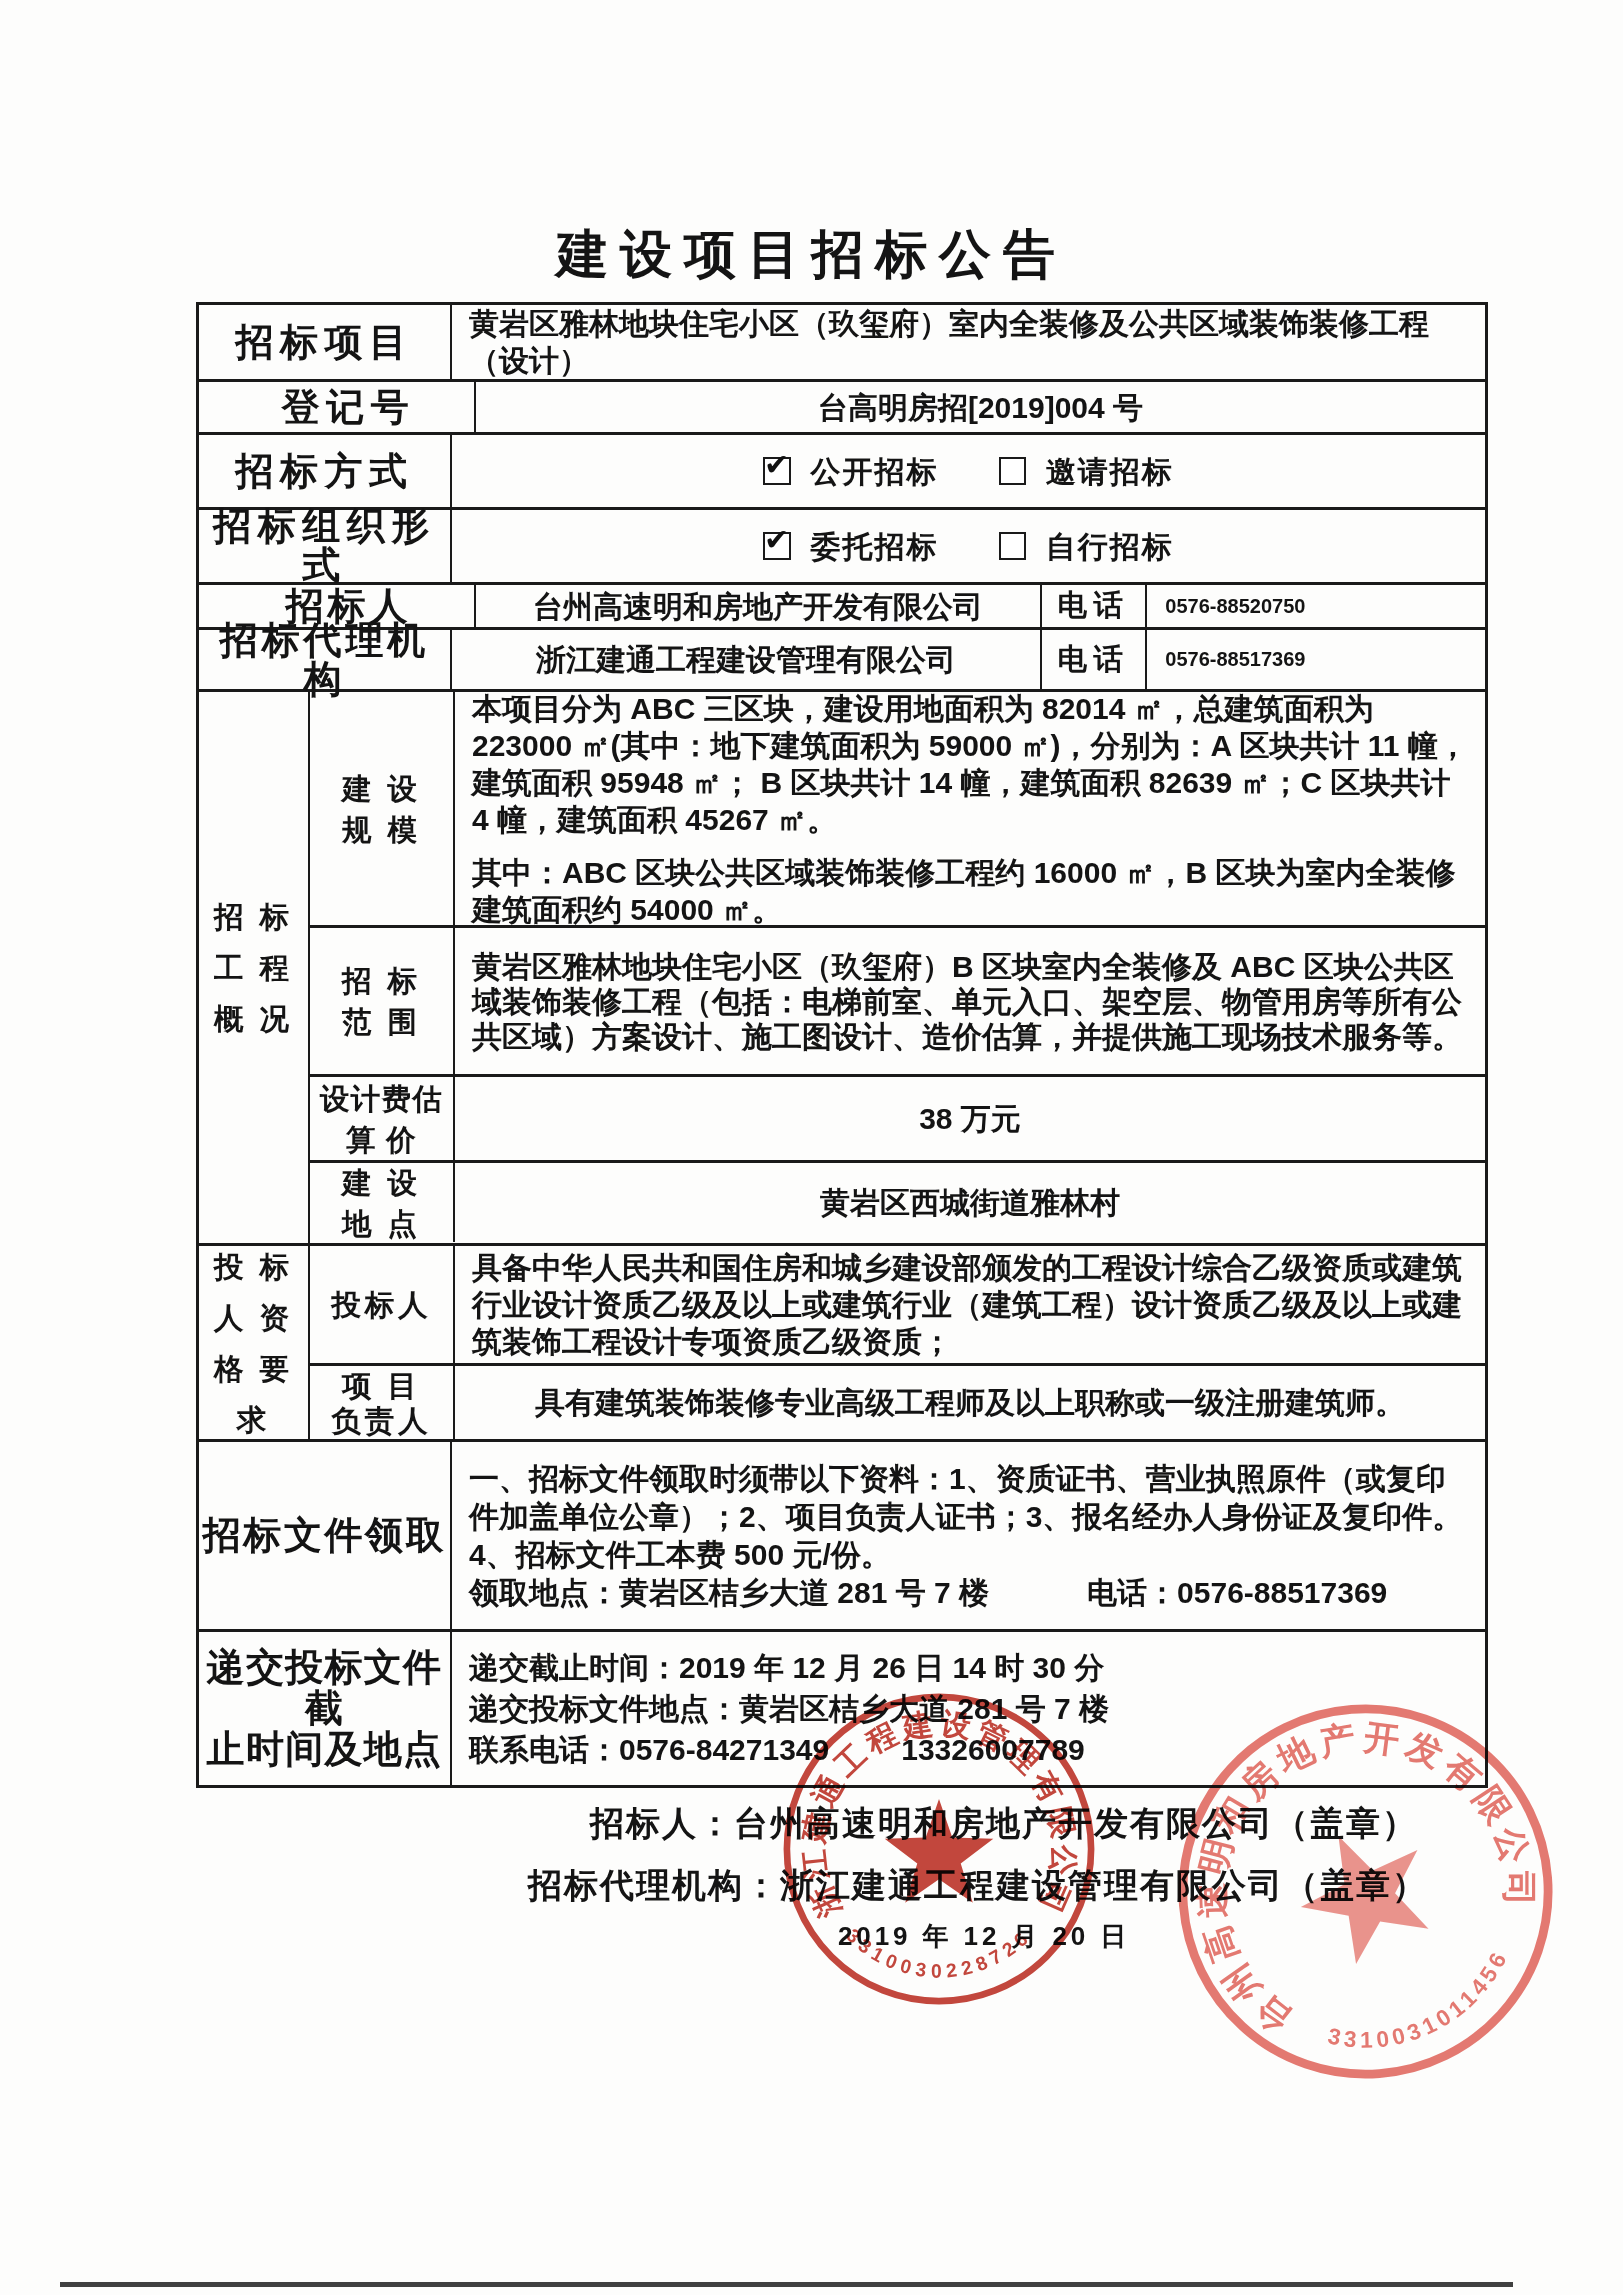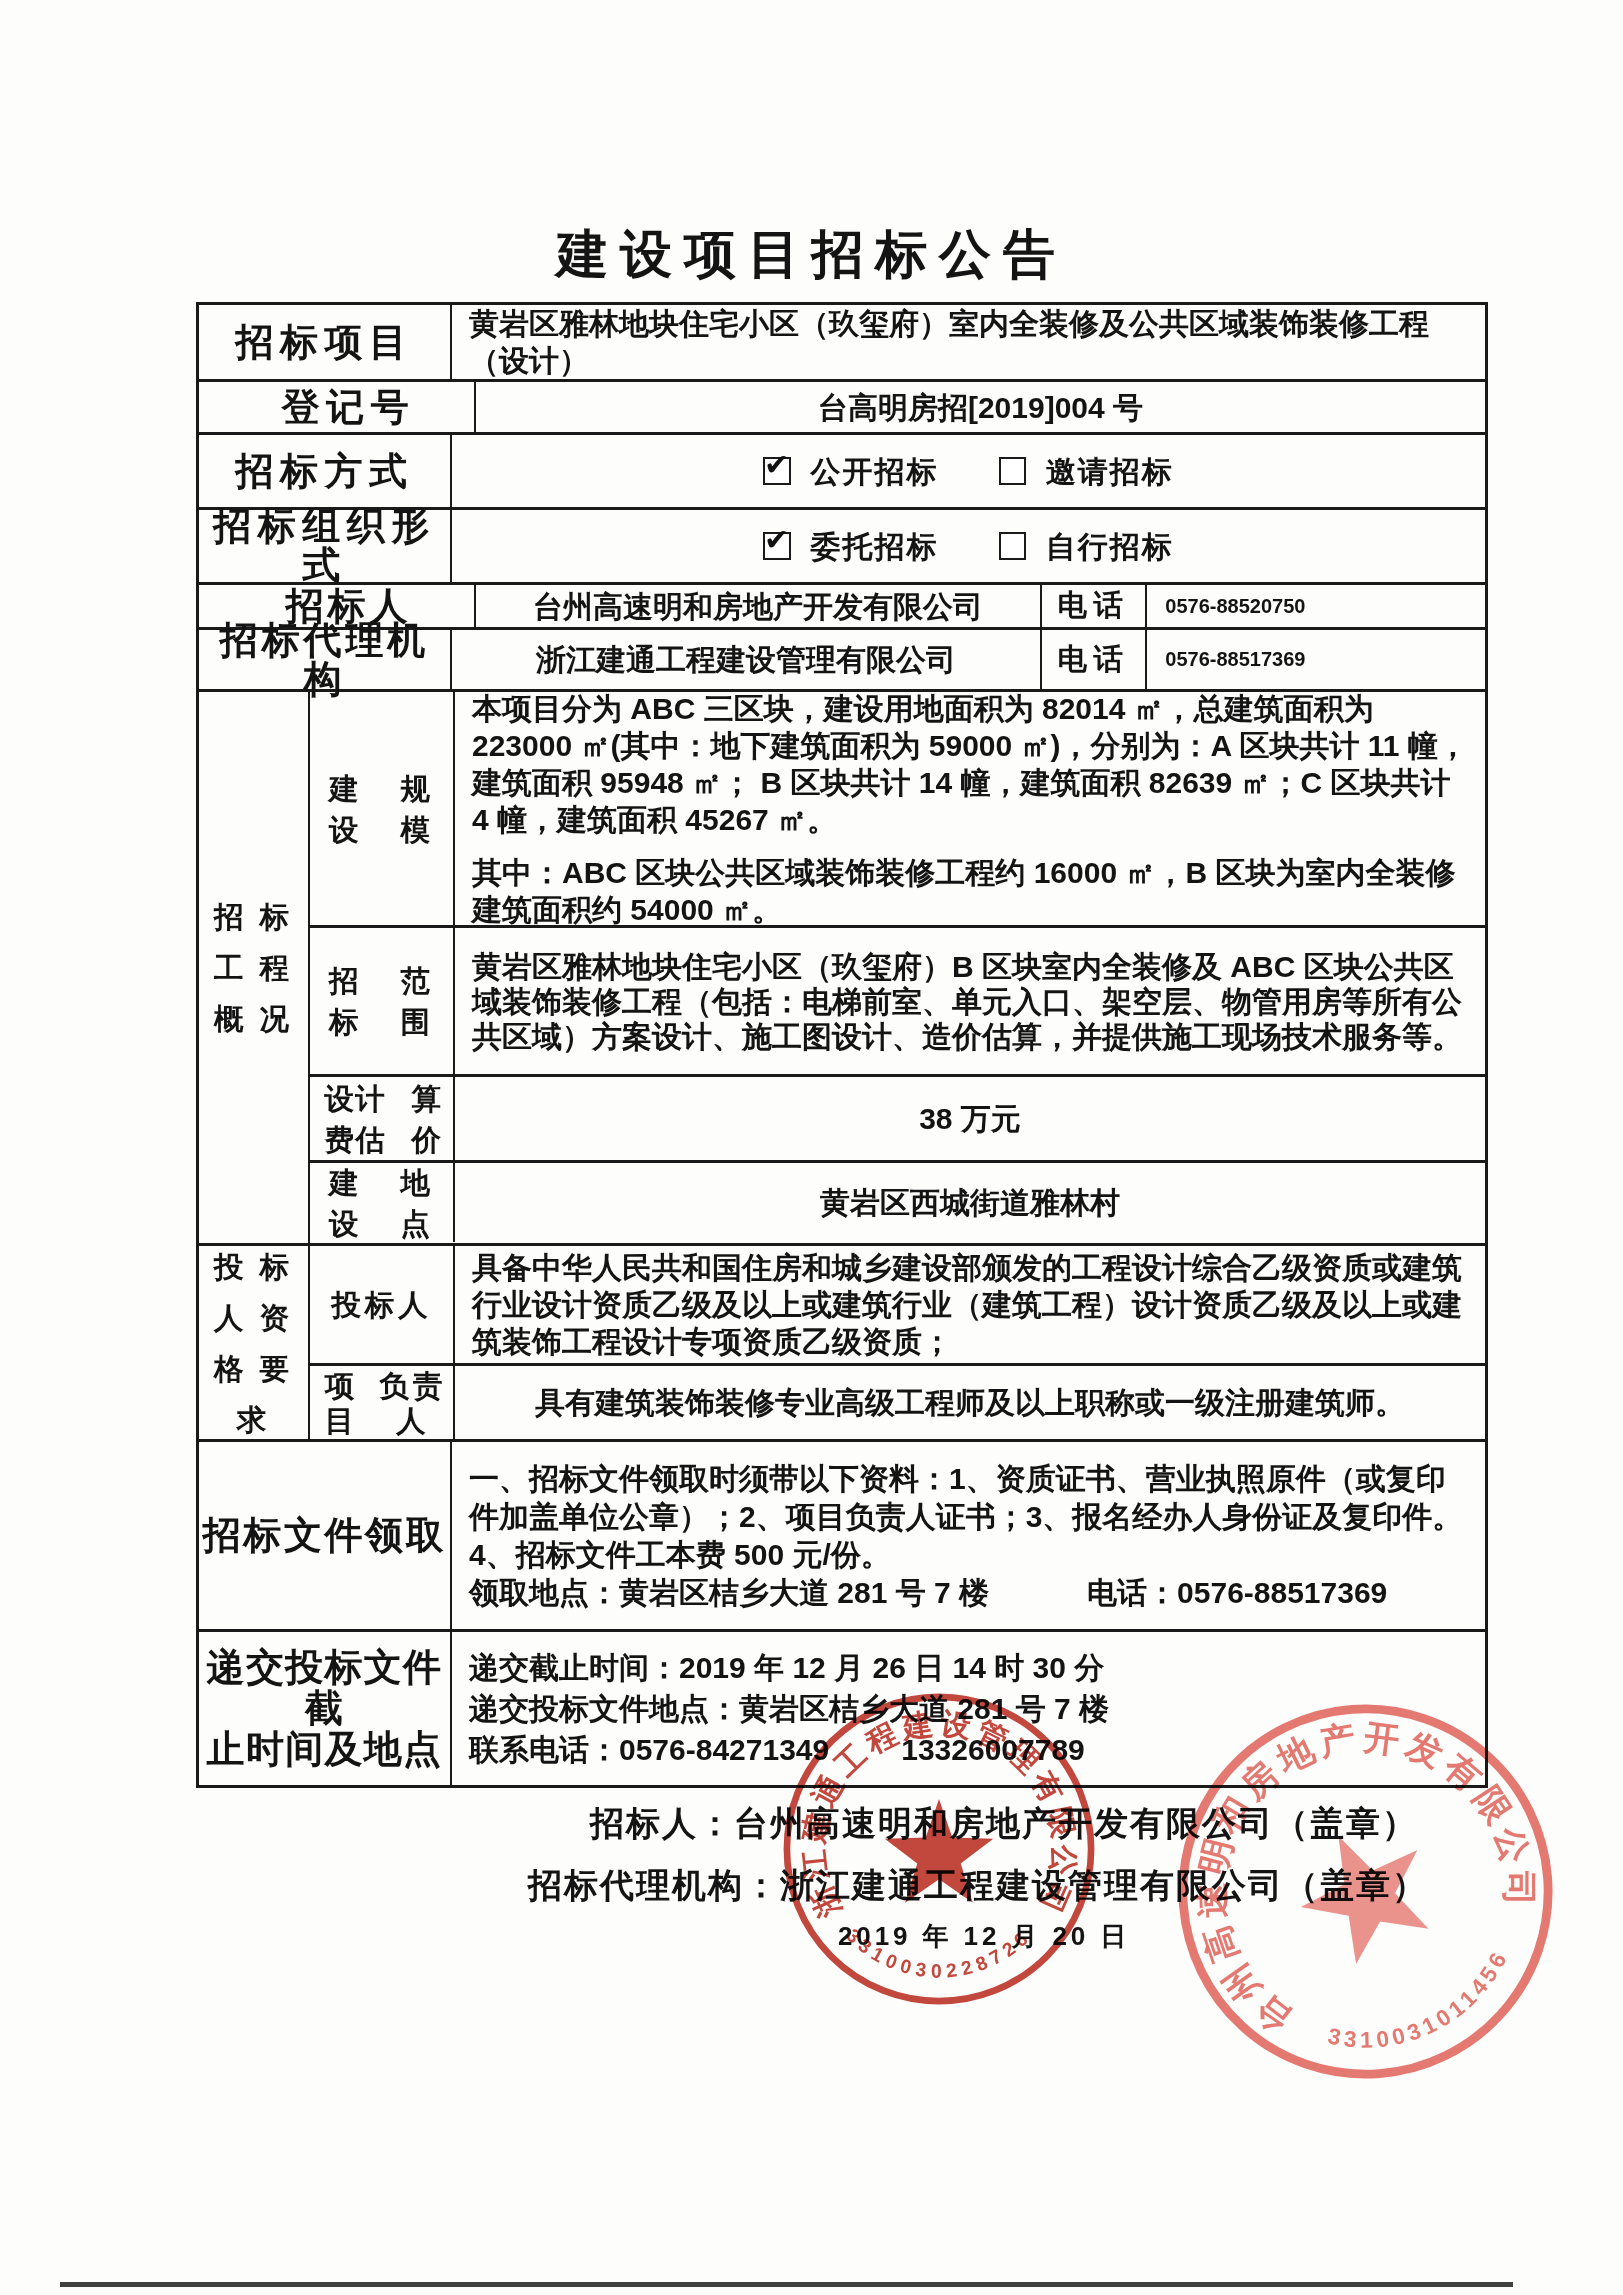--- a/index.html
+++ b/index.html
@@ -23,21 +23,21 @@
   .phone{width:338px;flex-shrink:0;display:flex;align-items:center;padding-left:18.3px;
        font-size:20px;box-sizing:border-box;}
   
   .outerlbl{width:109px;border-right:2.6px solid #1a1a1a;flex-shrink:0;display:flex;
        flex-direction:column;align-items:center;justify-content:center;
        font-size:29.5px;letter-spacing:3.9px;line-height:51px;text-align:center;}
   .subcol{flex:1;display:flex;flex-direction:column;}
   .subrow{display:flex;border-bottom:3.3px solid #1a1a1a;box-sizing:border-box;}
   .subrow.last{border-bottom:none;}
   .sublbl{width:143px;border-right:2.6px solid #1a1a1a;flex-shrink:0;display:flex;
-       flex-direction:row;align-items:center;justify-content:center;text-align:center;
+       flex-direction:column;align-items:center;justify-content:center;text-align:center;
        font-size:29.5px;letter-spacing:3.9px;line-height:41px;}
   .para + .para{margin-top:16px;}
   
   .cbwrap{display:flex;align-items:center;}
   .cb{width:23.6px;height:23.6px;border:2.6px solid #1a1a1a;position:relative;flex-shrink:0;
       margin-right:19.6px;background:#fff;}
   .cb .tick{position:absolute;left:-1.3px;top:-13px;font-size:30px;color:#111;}
   .cblabel{letter-spacing:2px;}
   .gap{width:60px;}
   

